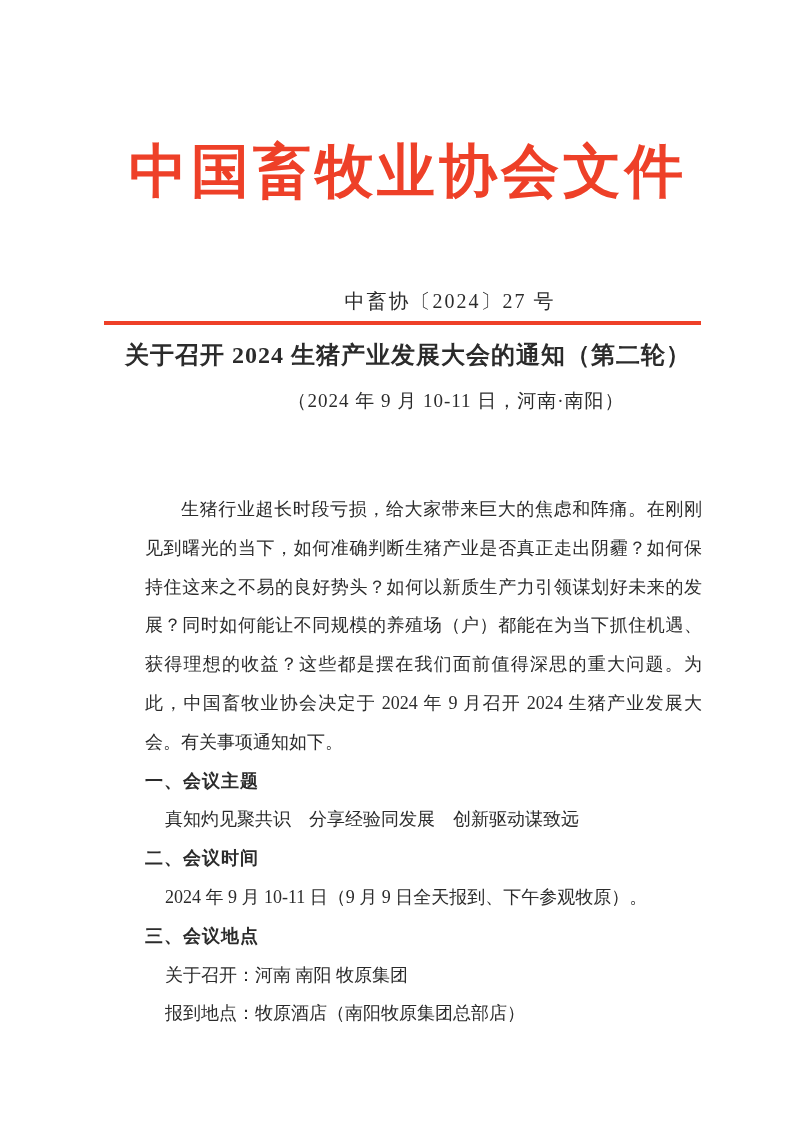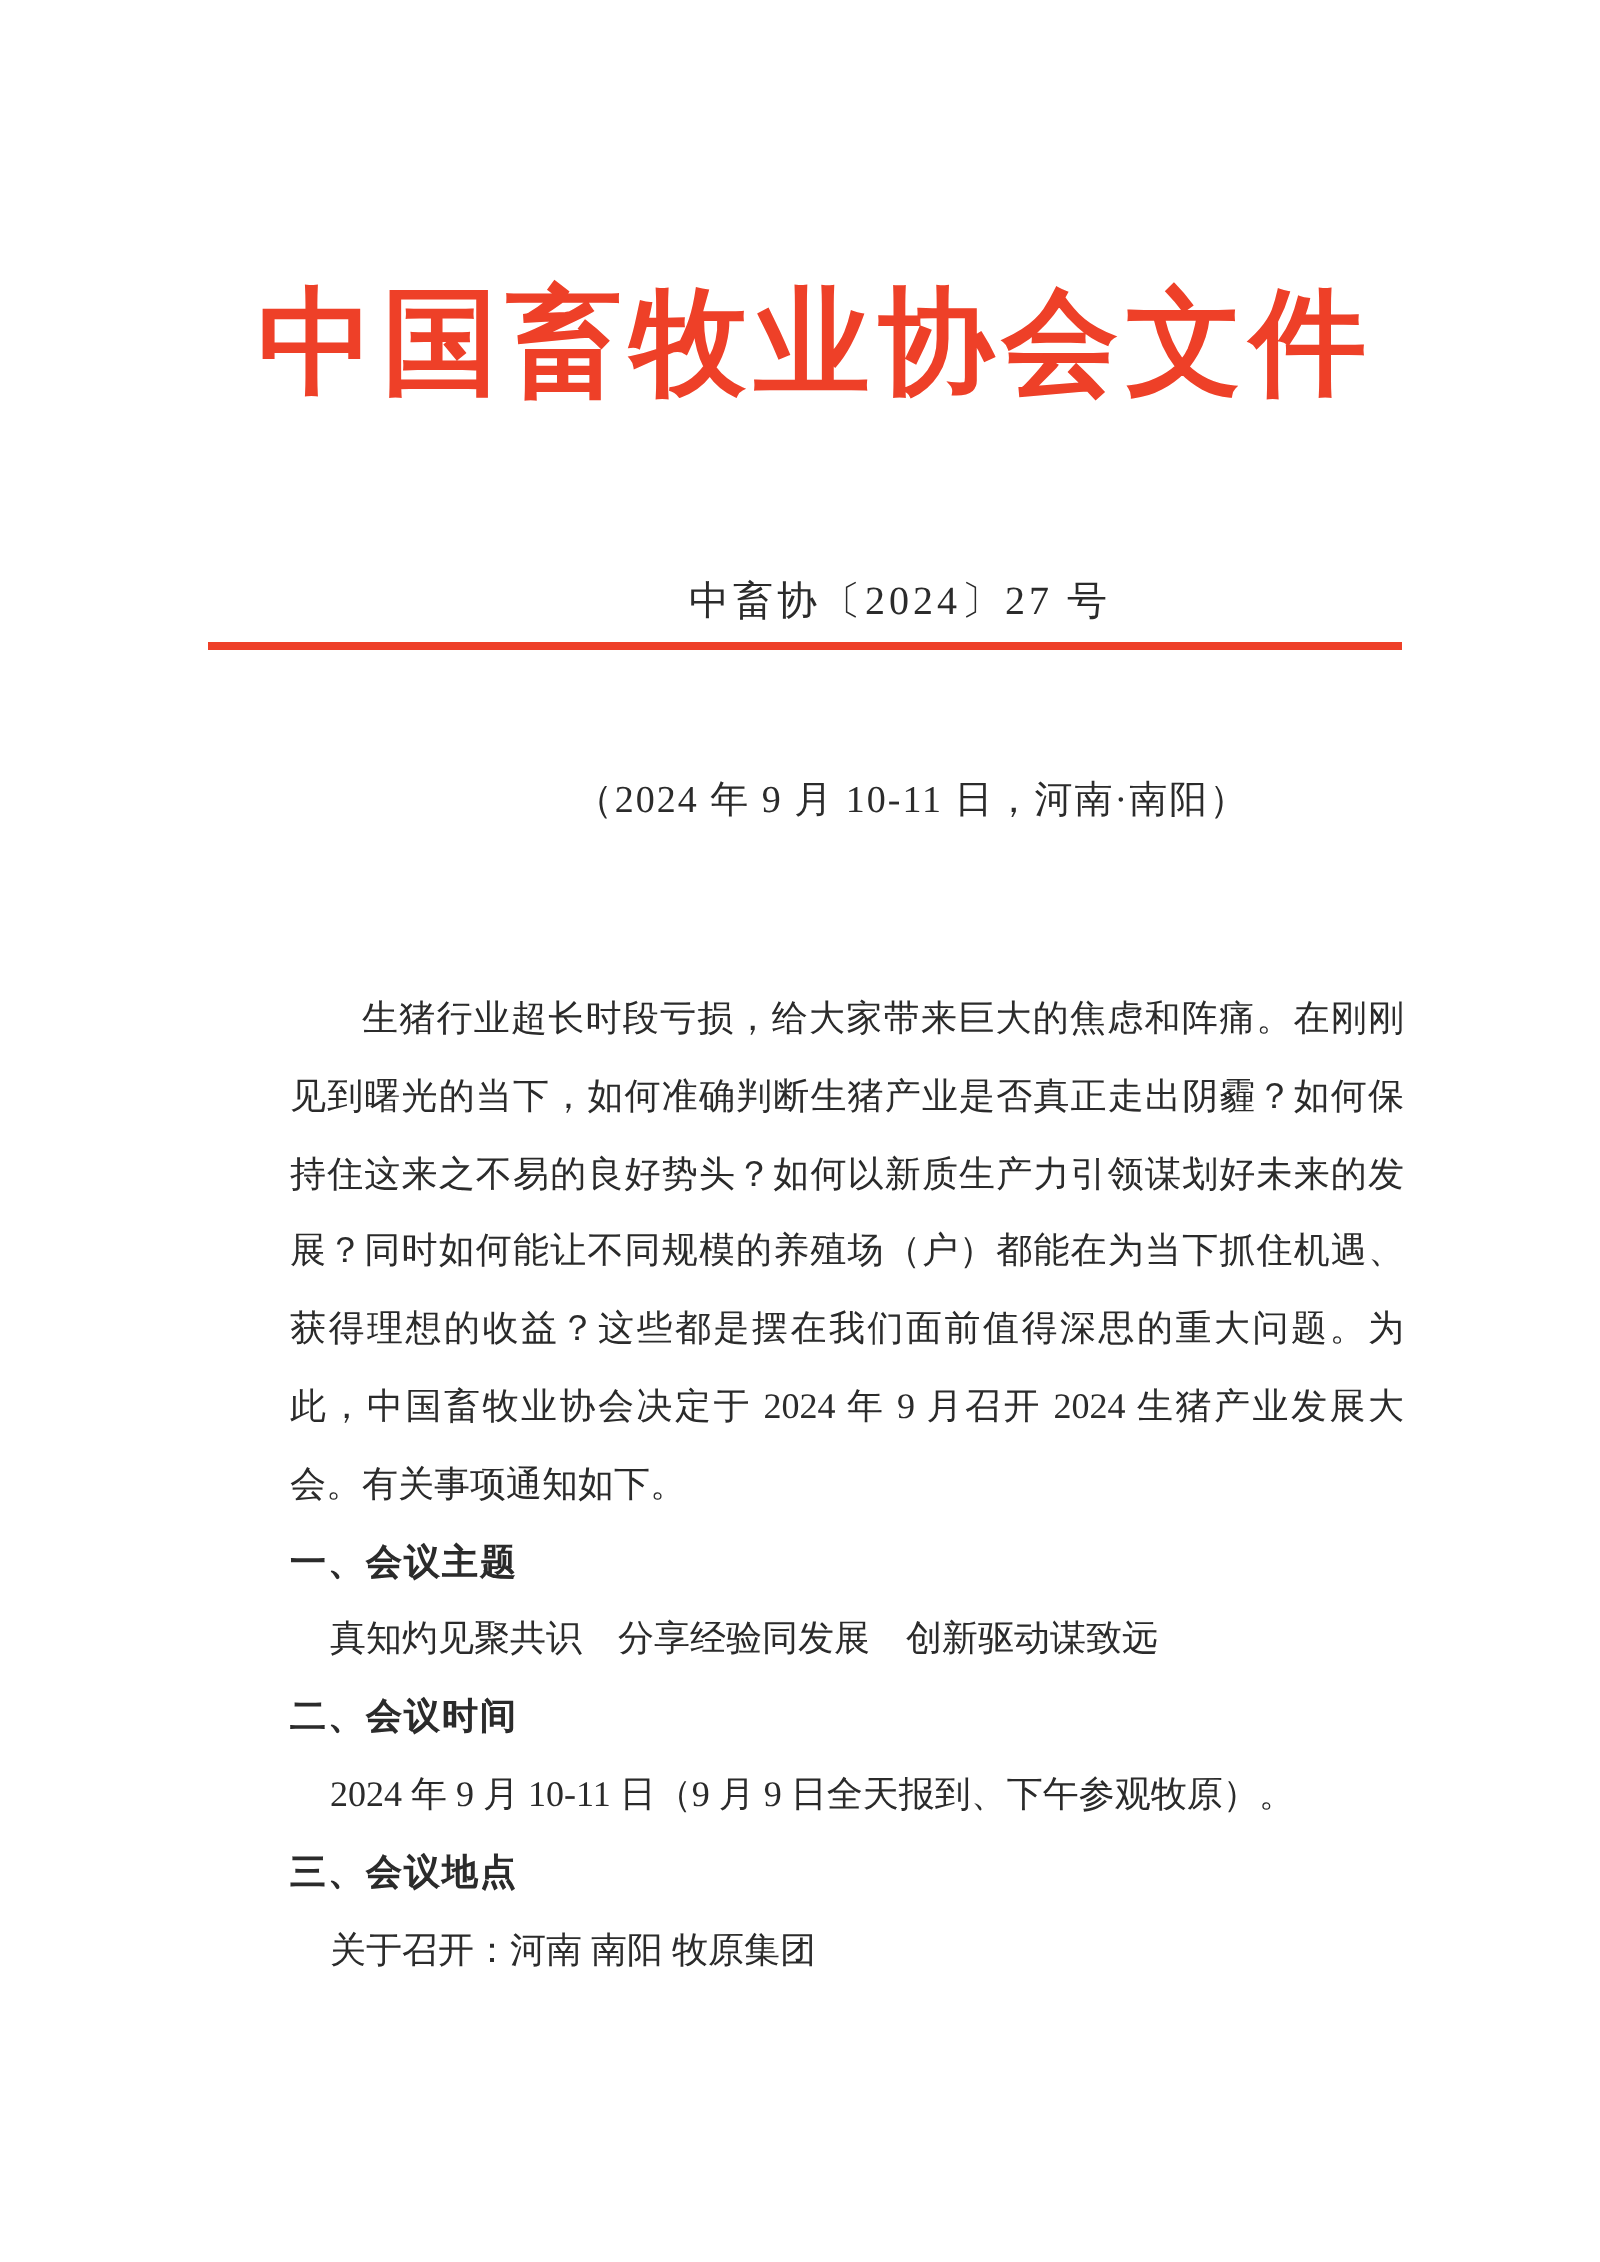--- a/index.html
+++ b/index.html
@@ -99,30 +99,32 @@
 <body>
 
 <div class="page">
 
   <div class="letterhead">中国畜牧业协会文件</div>
 
   <div class="doc-number">中畜协〔2024〕27 号</div>
 
   <div class="red-rule"></div>
 
+  <h1 class="doc-title">关于召开 2024 生猪产业发展大会的通知（第二轮）</h1>
 
   <div class="doc-subtitle">（2024 年 9 月 10-11 日，河南·南阳）</div>
 
   <div class="content">
 
     <p class="intro-para">生猪行业超长时段亏损，给大家带来巨大的焦虑和阵痛。在刚刚见到曙光的当下，如何准确判断生猪产业是否真正走出阴霾？如何保持住这来之不易的良好势头？如何以新质生产力引领谋划好未来的发展？同时如何能让不同规模的养殖场（户）都能在为当下抓住机遇、获得理想的收益？这些都是摆在我们面前值得深思的重大问题。为此，中国畜牧业协会决定于 2024 年 9 月召开 2024 生猪产业发展大会。有关事项通知如下。</p>
 
     <div class="sec-head">一、会议主题</div>
     <div class="sec-line">真知灼见聚共识　分享经验同发展　创新驱动谋致远</div>
 
     <div class="sec-head">二、会议时间</div>
     <div class="sec-line">2024 年 9 月 10-11 日（9 月 9 日全天报到、下午参观牧原）。</div>
 
     <div class="sec-head">三、会议地点</div>
     <div class="sec-line">关于召开：河南  南阳  牧原集团</div>
+    <div class="sec-line">报到地点：牧原酒店（南阳牧原集团总部店）</div>
 
   </div>
 </div>
 
 </body></html>

